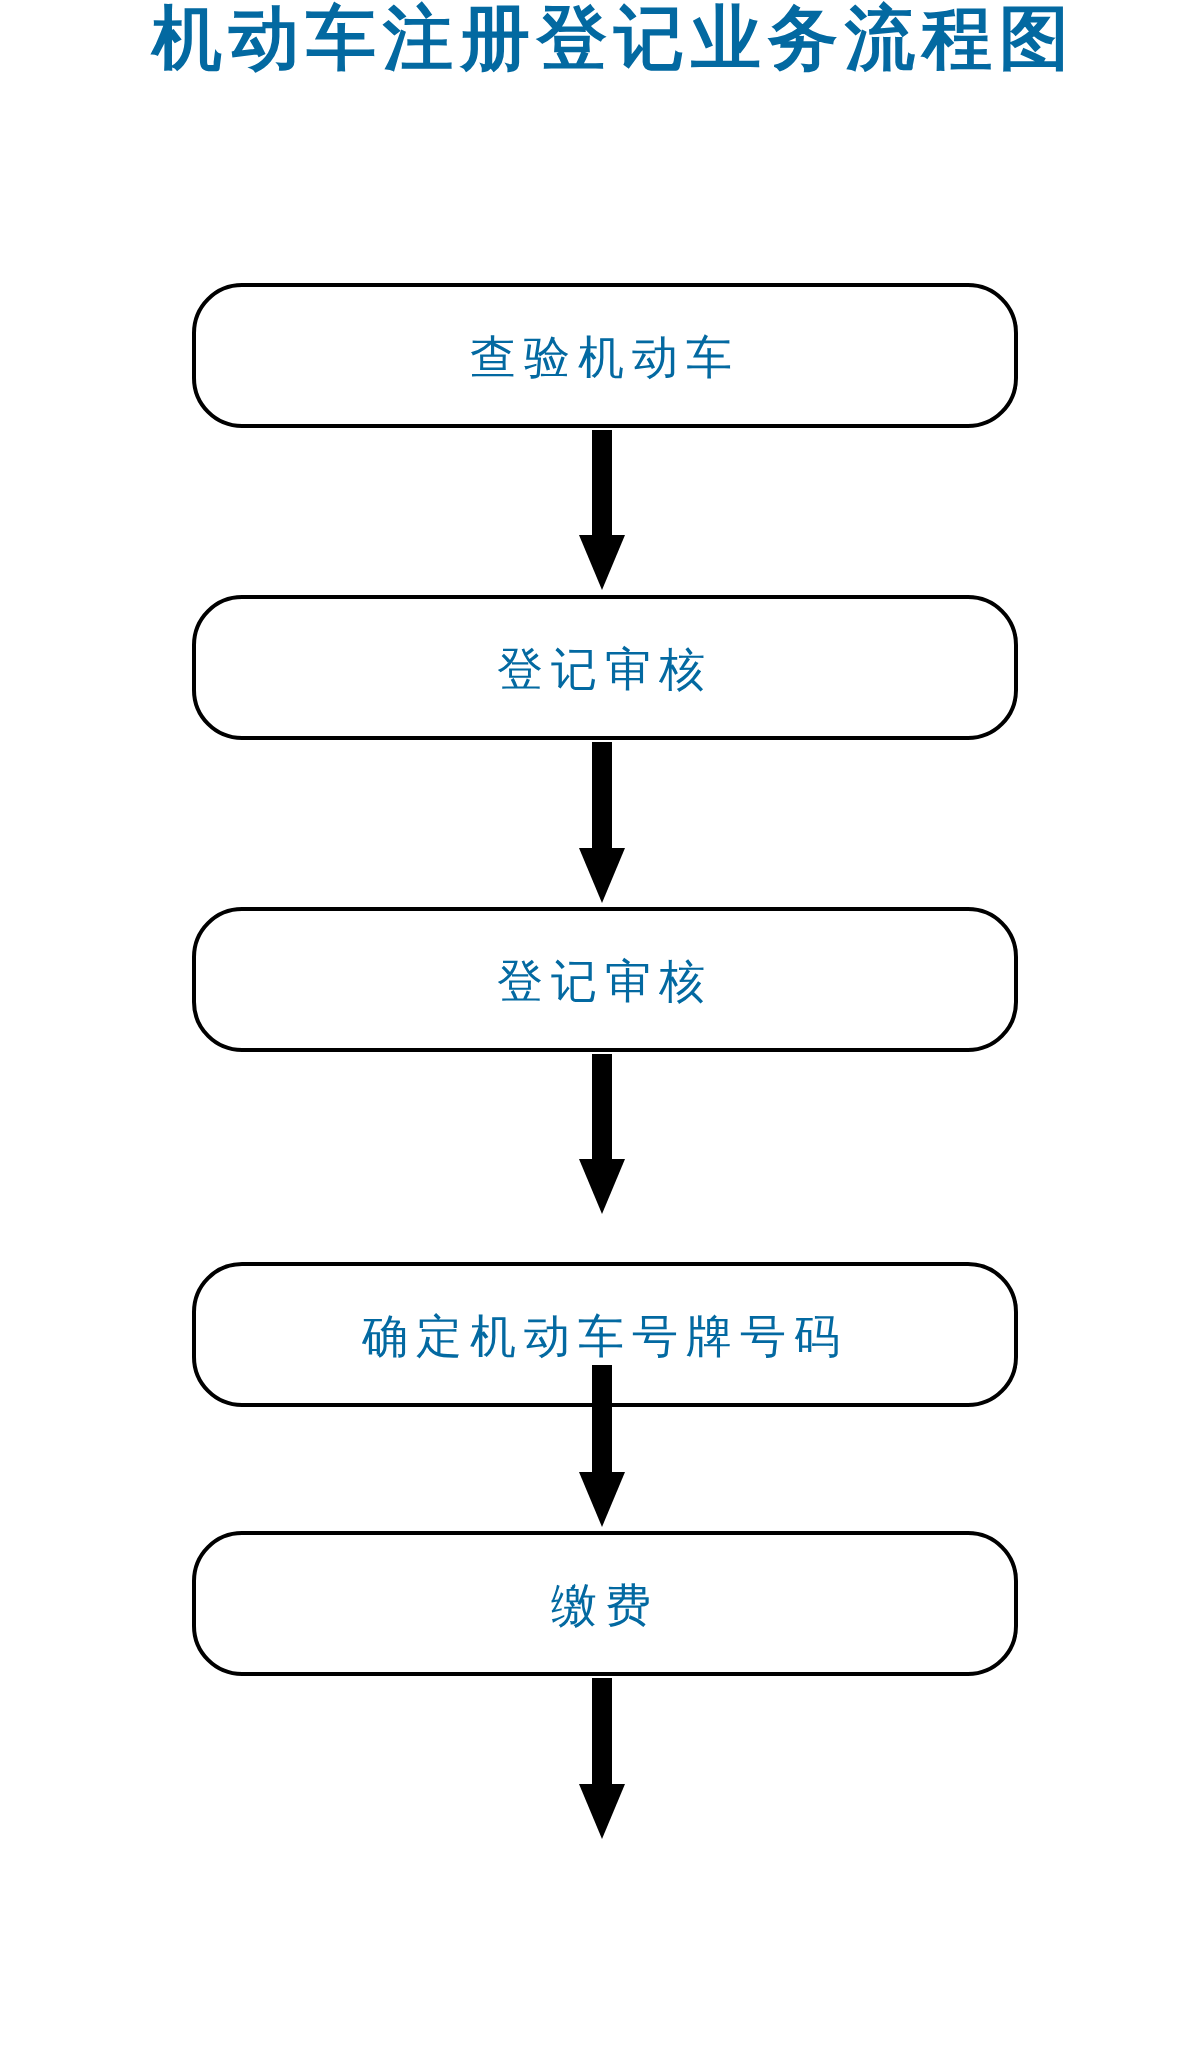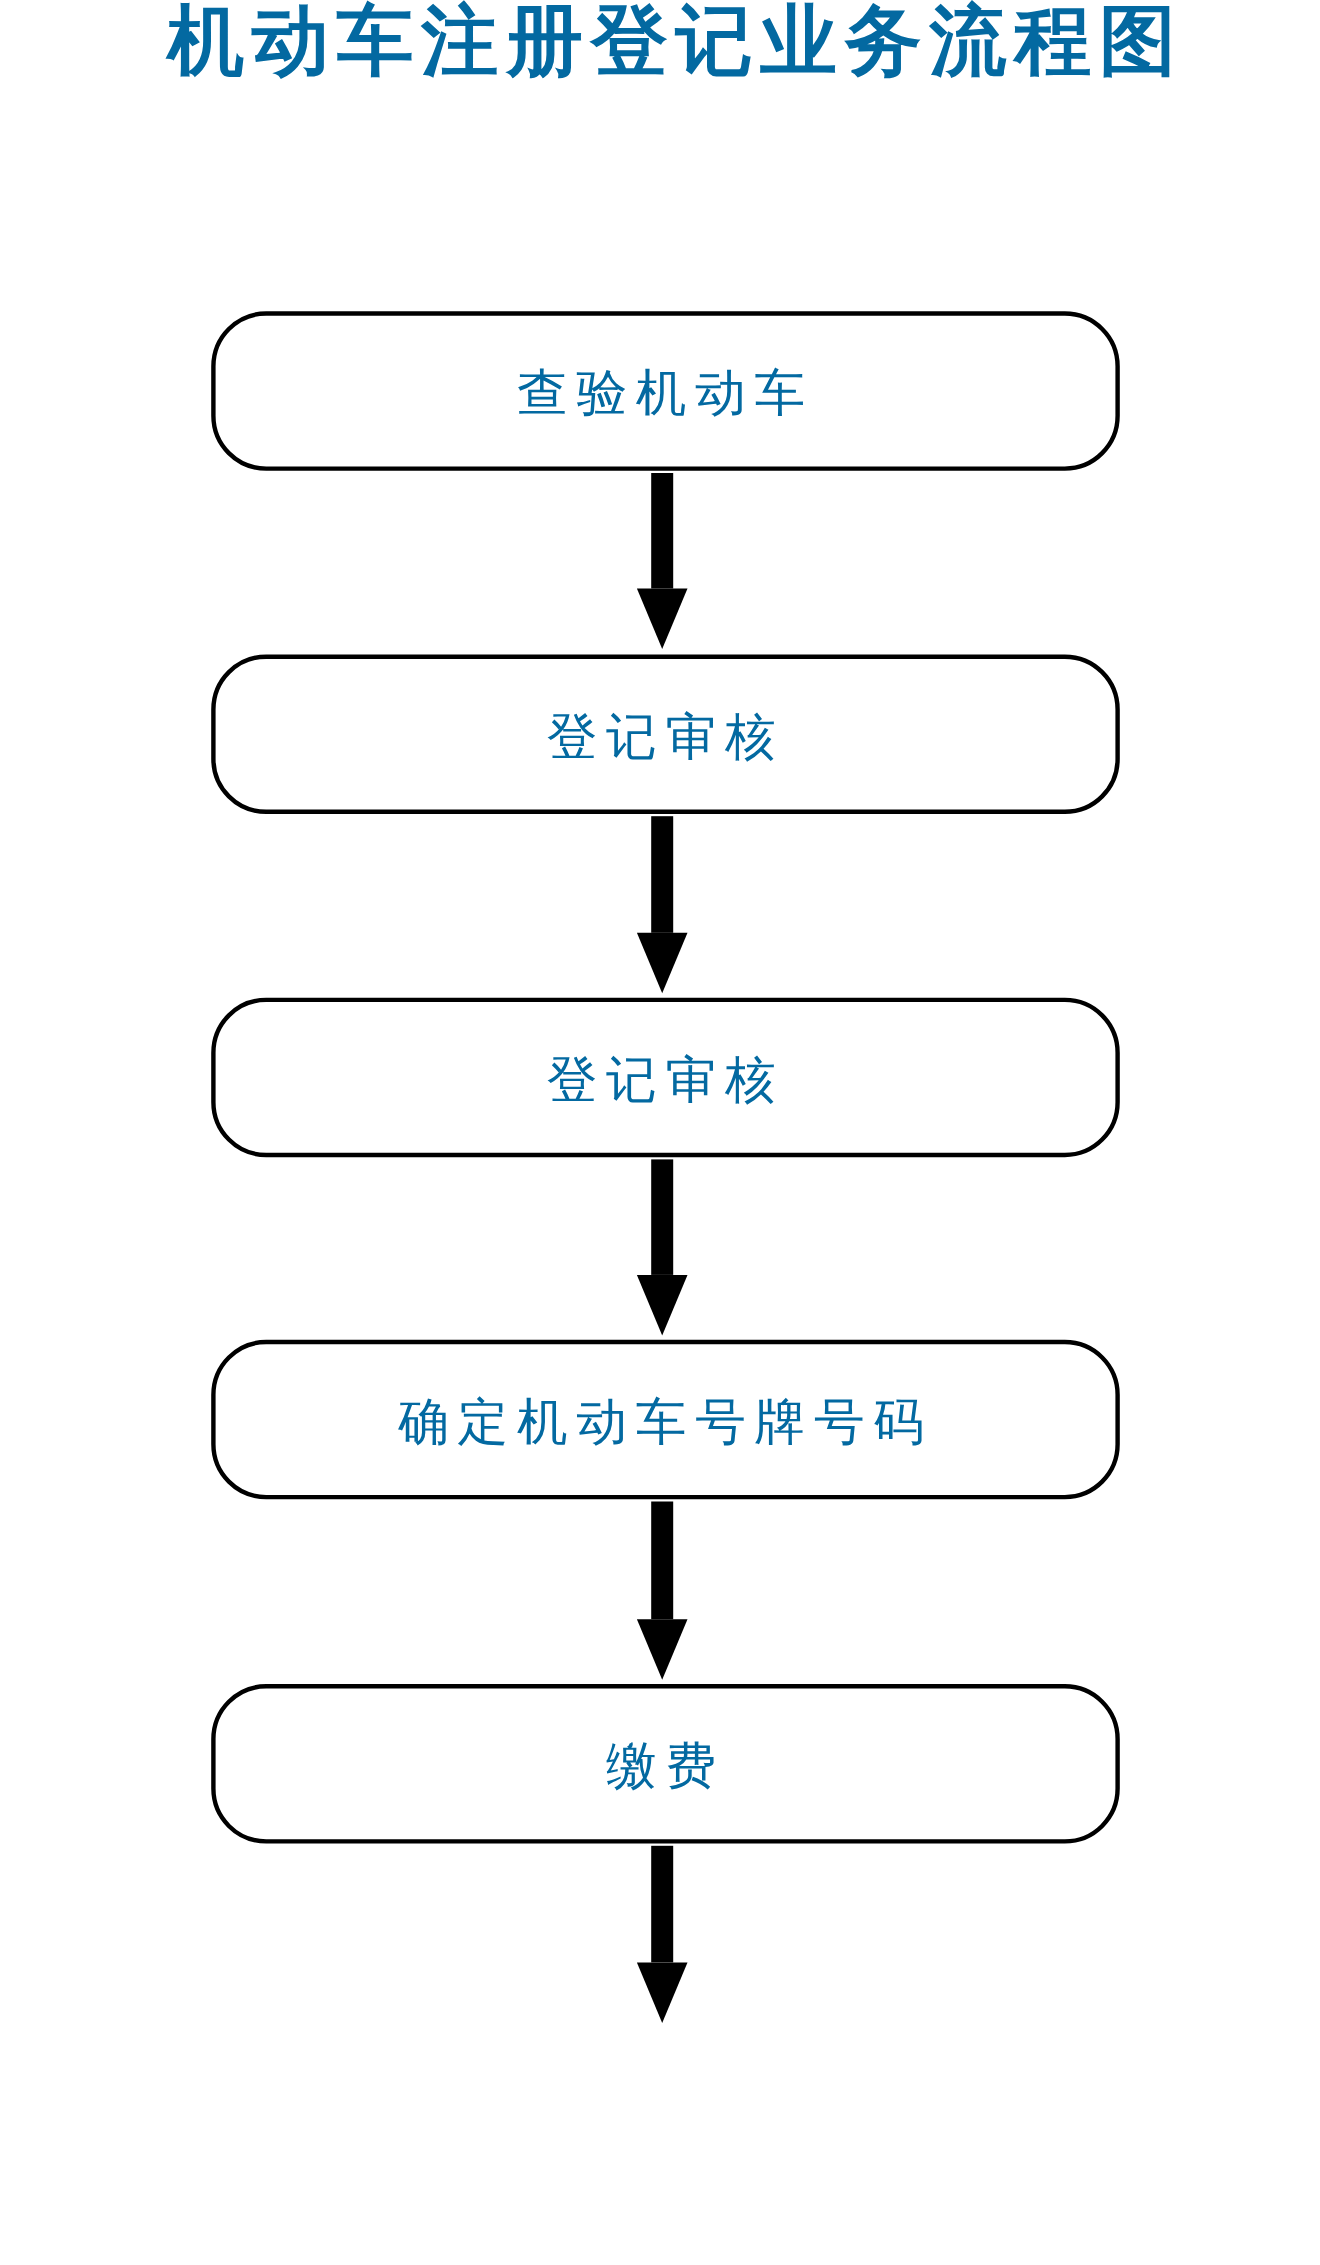--- a/index.html
+++ b/index.html
@@ -45,21 +45,21 @@
   .box .label {
     font-size: 46px;
     letter-spacing: 8px;
     line-height: 1;
     white-space: nowrap;
     padding-top: 4px;
   }
   .step1 { top: 283px; }
   .step2 { top: 595px; }
   .step3 { top: 907px; }
-  .step4 { top: 1218px; }
+  .step4 { top: 1262px; }
   .step5 { top: 1531px; }
   .step6 { top: 1843px; }
 
   .arrow {
     position: absolute;
     left: 579px;
     width: 46px;
   }
   .a1 { top: 430px; height: 160px; }
   .a2 { top: 742px; height: 161px; }

